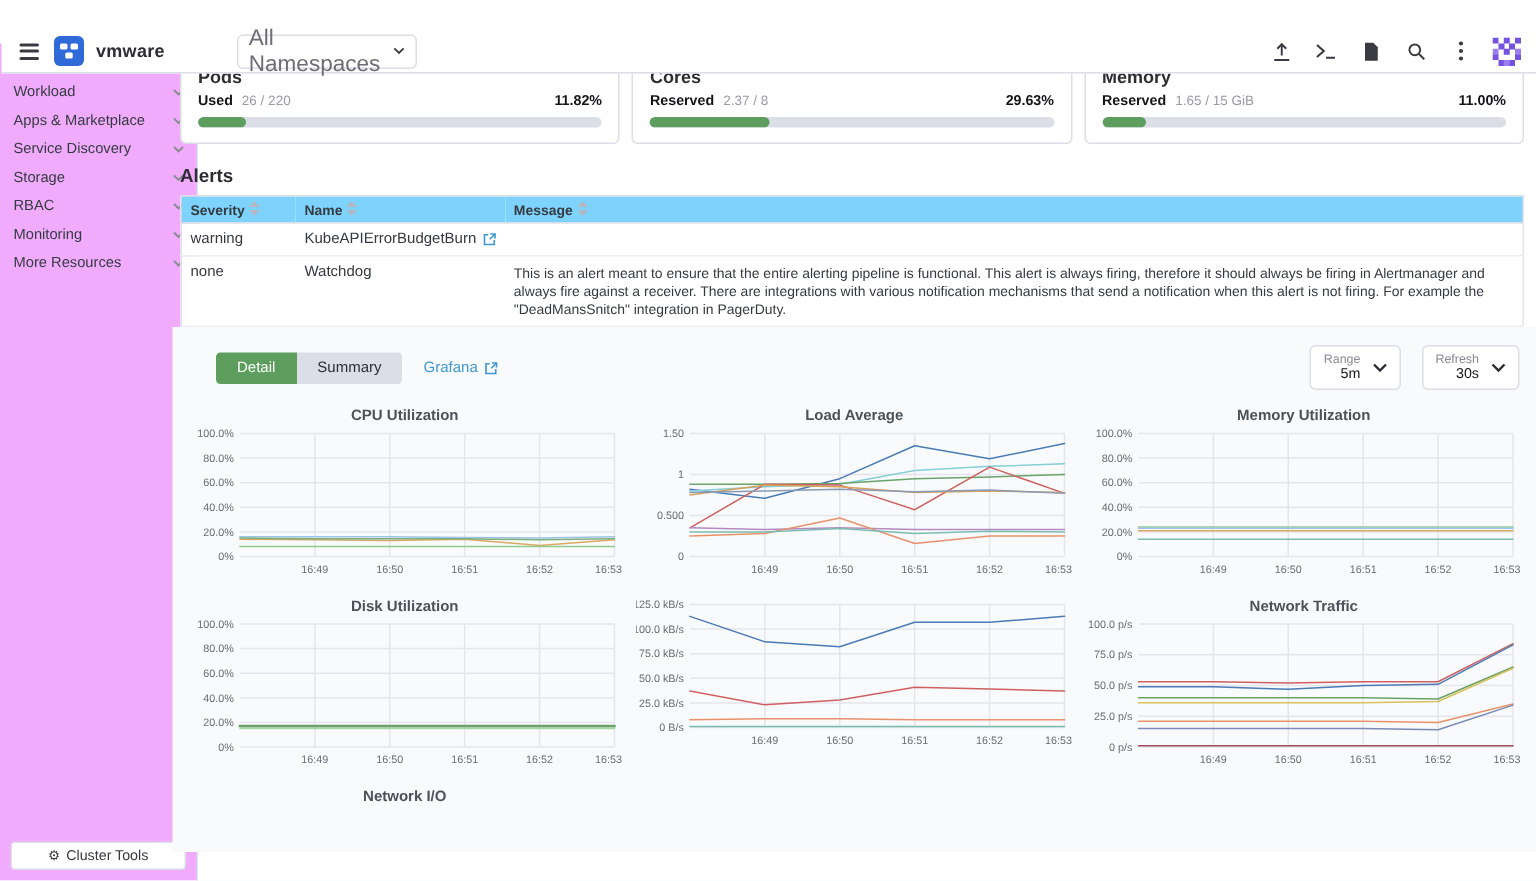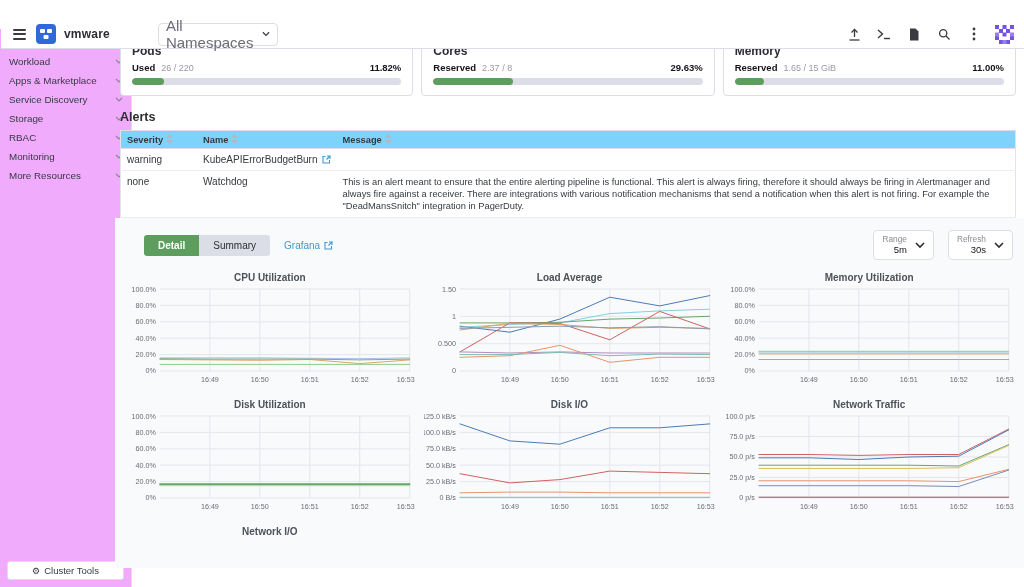--- a/index.html
+++ b/index.html
@@ -55,21 +55,21 @@
   .name-cell{display:flex;align-items:center;gap:4px;}
 
   
   .tabs-row{display:flex;gap:26px;margin:30px 8px 0 9px;border-bottom:1px solid #dcdee7;}
   .tab{font-size:10.3px;padding:3px 2px 5px;cursor:pointer;color:#3d98d3;}
   .tab.active{color:#141419;font-weight:700;border-bottom:2px solid #141419;margin-bottom:-1px;}
   .tab-panel{margin:0 0 0 4px;background:#f9fafc;min-height:340px;padding:10px 5px 0 5px;}
   .toolbar{display:flex;align-items:center;gap:14px;padding:2px 6px 10px 24px;}
   .seg{display:flex;}
   .seg-btn{font-family:inherit;font-size:10px;padding:5px 14px;border:none;cursor:pointer;}
-  .seg-btn.green{background:#5d9e5e;color:#fff;border-radius:3px 0 0 3px;font-weight:700;}
+  .seg-btn.green{background:#5d9e5e;color:#fff;border-radius:3px 0 0 3px;font-weight:400;}
   .seg-btn.gray{background:#dcdee7;color:#2d2d33;border-radius:0 3px 3px 0;}
   .grafana{display:flex;align-items:center;gap:4px;font-size:10px;color:#3d98d3;cursor:pointer;text-decoration:none;}
   .dd{background:#fff;border:1px solid #dcdee7;border-radius:4px;min-width:52px;height:30px;
       display:flex;align-items:center;justify-content:space-between;gap:8px;padding:2px 8px;cursor:pointer;box-sizing:border-box;}
   .dd-l{font-size:8.3px;color:#8a8a95;line-height:1.1;}
   .dd-v{font-size:9.5px;color:#141419;line-height:1.2;text-align:right;}
 
   
   .charts{display:grid;grid-template-columns:repeat(3,1fr);column-gap:8px;row-gap:14px;padding:2px 4px 0 4px;}
   .chart-cell{overflow:visible;}
@@ -451,21 +451,20 @@
               <text x="186" y="97" text-anchor="middle" font-size="7.2" fill="#6b6b75" font-family="Liberation Sans, sans-serif">16:51</text>
               <line x1="236" y1="4" x2="236" y2="86" stroke="#e4e6ec" stroke-width="1"></line>
               <text x="236" y="97" text-anchor="middle" font-size="7.2" fill="#6b6b75" font-family="Liberation Sans, sans-serif">16:52</text>
               <line x1="286" y1="4" x2="286" y2="86" stroke="#e4e6ec" stroke-width="1"></line>
               <text x="282" y="97" text-anchor="middle" font-size="7.2" fill="#6b6b75" font-family="Liberation Sans, sans-serif">16:53</text>
               <polyline points="36.0,72.1 86.0,72.1 136.0,72.1 186.0,72.1 236.0,72.1 286.0,72.1" fill="none" stroke="#6aa36a" stroke-width="1.8" stroke-linejoin="round" stroke-linecap="round"></polyline>
               <polyline points="36.0,73.7 86.0,73.7 136.0,73.7 186.0,73.7 236.0,73.7 286.0,73.7" fill="none" stroke="#a5d6a5" stroke-width="1" stroke-linejoin="round" stroke-linecap="round"></polyline>
             </svg>
           </div>
           <div class="chart-cell">
-            <div class="chart-title">Disk I/O</div>
             <svg viewBox="0 0 292 100" preserveAspectRatio="none">
               <line x1="36" y1="4" x2="286" y2="4" stroke="#e4e6ec" stroke-width="1"></line>
               <text x="32" y="6.5" text-anchor="end" font-size="7.2" fill="#6b6b75" font-family="Liberation Sans, sans-serif">125.0 kB/s</text>
               <line x1="36" y1="20.4" x2="286" y2="20.4" stroke="#e4e6ec" stroke-width="1"></line>
               <text x="32" y="22.9" text-anchor="end" font-size="7.2" fill="#6b6b75" font-family="Liberation Sans, sans-serif">100.0 kB/s</text>
               <line x1="36" y1="36.8" x2="286" y2="36.8" stroke="#e4e6ec" stroke-width="1"></line>
               <text x="32" y="39.3" text-anchor="end" font-size="7.2" fill="#6b6b75" font-family="Liberation Sans, sans-serif">75.0 kB/s</text>
               <line x1="36" y1="53.2" x2="286" y2="53.2" stroke="#e4e6ec" stroke-width="1"></line>
               <text x="32" y="55.7" text-anchor="end" font-size="7.2" fill="#6b6b75" font-family="Liberation Sans, sans-serif">50.0 kB/s</text>
               <line x1="36" y1="69.6" x2="286" y2="69.6" stroke="#e4e6ec" stroke-width="1"></line>

